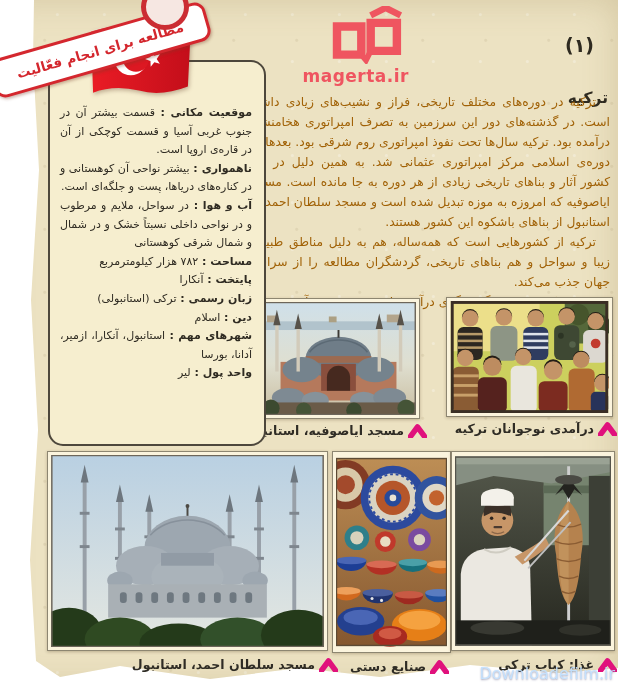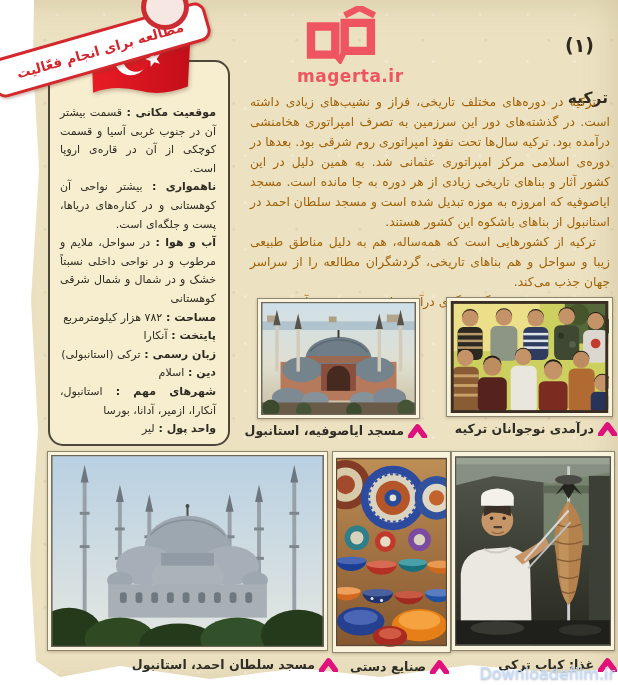--- a/index.html
+++ b/index.html
@@ -17,32 +17,32 @@
     box-shadow:inset 0 0 34px rgba(150,128,80,.28);}
   
   .ribbon{position:absolute;left:-12px;top:30px;width:218px;height:34px;background:#ffffff;
     border:3px solid #d4272e;border-radius:11px;transform:rotate(-16deg);
     display:flex;align-items:center;justify-content:center;z-index:7;
     box-shadow:1px 2px 3px rgba(120,60,40,.35);}
   .ribbon span{color:#d4272e;font-weight:bold;font-size:13.5px;direction:rtl;white-space:nowrap;}
   .badge{position:absolute;left:141px;top:-16px;width:38px;height:36px;border-radius:50%;
     background:#f6e7e2;border:5px solid #cb2d33;z-index:8;}
   
-  .logo{position:absolute;left:297px;top:6px;width:112px;text-align:left;z-index:6;}
+  .logo{position:absolute;left:297px;top:6px;width:112px;text-align:right;z-index:6;}
   .logo .txt{color:#ef5560;font-weight:bold;font-size:17px;letter-spacing:.5px;margin-top:-2px;}
   
   .pagenum{position:absolute;right:24px;top:34px;font-size:19px;font-weight:bold;color:#2e2a20;direction:rtl;}
   .title{position:absolute;right:10px;top:69px;font-size:15.5px;font-weight:bold;color:#2e2a20;direction:rtl;margin-top:20px;}
   .bodytext{position:absolute;left:250px;right:8px;top:92px;direction:rtl;color:#a16207;
     font-size:12.3px;line-height:20px;text-align:justify;}
   .bodytext p{margin:0;}
   .bodytext p.ind{text-indent:14px;}
   .bodytext p.pb{text-align:center;}
   
-  .factbox{position:absolute;left:48px;top:60px;width:182px;height:386px;box-sizing:border-box;
+  .factbox{position:absolute;left:48px;top:60px;width:218px;height:386px;box-sizing:border-box;
     background:#f6eecf;border:2px solid #4d473c;border-radius:15px;
     padding:42px 12px 6px 10px;direction:rtl;color:#2f2b22;
     font-size:11px;line-height:18.6px;text-align:justify;overflow:hidden;z-index:4;}
   .fact{margin:0;}
   .fact b::after{content:" : ";}
   .flag{position:absolute;left:88px;top:20px;width:106px;height:78px;z-index:5;
     filter:drop-shadow(1px 2px 2px rgba(90,50,30,.35));}
   
   .photo{position:absolute;background:#fbf4dd;border:1px solid #8d8671;padding:3px;
     box-sizing:border-box;box-shadow:0 1px 3px rgba(80,60,30,.3);}

